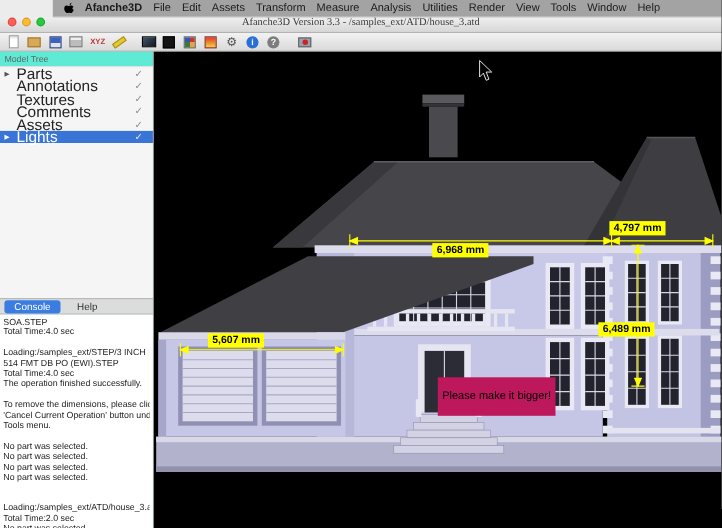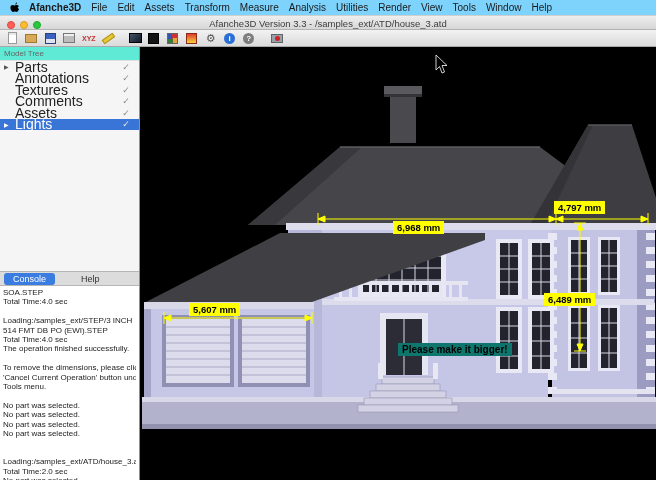--- a/index.html
+++ b/index.html
@@ -1,29 +1,29 @@
 <!DOCTYPE html>
 <html><head>
 <meta charset="utf-8">
 <style>
   * { margin:0; padding:0; box-sizing:border-box; }
   html,body { width:656px; height:480px; overflow:hidden; background:#000;
               font-family:"Liberation Sans", sans-serif; }
   .app { width:656px; height:480px; display:flex; flex-direction:column; background:#ececec; }
 
   
-  .menu-bar { flex:0 0 16px; height:16px; background:#7dd3fc; border-bottom:1px solid #cfcfcf;
-              display:flex; align-items:center; font-size:10px; color:#1a1a1a; padding-left:6px; }
+  .menu-bar { flex:0 0 16px; height:16px; background:#a3a3a3; border-bottom:1px solid #cfcfcf;
+              display:flex; align-items:center; font-size:10px; color:#1a1a1a; padding-left:6px;margin-left:48px; }
   .apple { width:13px; height:13px; display:flex; align-items:center; justify-content:center; margin:0 3px 0 2px; }
   .menu-item { padding:0 5px; line-height:15px; white-space:nowrap; }
   .menu-app { font-weight:bold; }
 
   
   .title-bar { flex:0 0 14px; height:14px; background:linear-gradient(#eeeeee,#d7d7d7);
-               border-bottom:1px solid #b2b2b2; display:flex; align-items:flex-end; position:relative; }
+               border-bottom:1px solid #b2b2b2; display:flex; align-items:flex-start; position:relative;font-family:Liberation Serif, serif; }
   .traffic { display:flex; gap:5px; margin-left:7px; z-index:2; }
   .tl { width:8px; height:8px; border-radius:50%; }
   .tl-red { background:#ff5f57; border:1px solid #e0443e; }
   .tl-yellow { background:#febc2e; border:1px solid #d89b22; }
   .tl-green { background:#28c840; border:1px solid #1aab29; }
   .win-title { position:absolute; left:0; right:0; text-align:center; font-size:9.5px; color:#3c3c3c; }
 
   
   .toolbar { flex:0 0 17px; height:17px; background:linear-gradient(#f2f2f2,#dadada);
              border-bottom:1px solid #a8a8a8; display:flex; align-items:center; gap:5px; padding-left:5px; }
@@ -59,35 +59,35 @@
   .tree-row.selected { background:#3875d7; color:#fff; }
   .disc { width:9px; font-size:6px; color:#555; flex:0 0 9px; }
   .disc.tri::after { content:"\25B6"; }
   .selected .disc { color:#fff; }
   .tree-lbl { flex:1; padding-left:2px; white-space:nowrap; overflow:hidden; }
   .chk { width:14px; text-align:center; color:#8a8a8a; font-size:9px; flex:0 0 14px; }
   .chk::after { content:"\2713"; }
   .selected .chk { color:#e8e8e8; }
 
   .tabs-row { flex:0 0 15px; background:#dcdcdc; border-top:1px solid #b5b5b5; border-bottom:1px solid #b5b5b5;
-              display:flex; align-items:center; gap:17px; padding-left:4px; }
+              display:flex; align-items:center; gap:6px; padding-left:4px; }
   .tab { font-size:9px; padding:0 9px; height:12px; line-height:12px; border-radius:3px; color:#333; }
   .tab.active { background:#3b7ce0; color:#fff; }
 
   .console { flex:1; background:#ffffff; font-size:8px; line-height:9.4px; color:#222;
              padding:2px 3px; overflow:hidden; }
   .console-line { white-space:nowrap; overflow:hidden; min-height:9.4px; }
 
   
   .viewport { flex:1; background:#000; position:relative; overflow:hidden; }
   .viewport svg { position:absolute; left:0; top:0; }
   .dim-label { position:absolute; background:#ffff00; color:#000; font-size:9.5px; font-weight:bold;
                padding:1px 4px; white-space:nowrap; z-index:3; }
-  .note-label { position:absolute; background:#0f766e; color:#000; font-size:10px; font-weight:bold;
-                padding:1px 4px; white-space:nowrap; z-index:3; }
+  .note-label { position:absolute; background:#be185d; color:#000; font-size:10px; font-weight:normal;
+                padding:12px 4px; white-space:nowrap; z-index:3; }
 </style>
 </head>
 <body>
 
 <div class="app">
 
   <div class="menu-bar">
     <span class="apple">
       <svg width="10" height="12" viewBox="0 0 10 12">
           <path d="M5.2 2.4C5.6 1 6.9.3 6.9.3c.1 1-.4 1.9-1 2.3z" fill="#000"></path>

